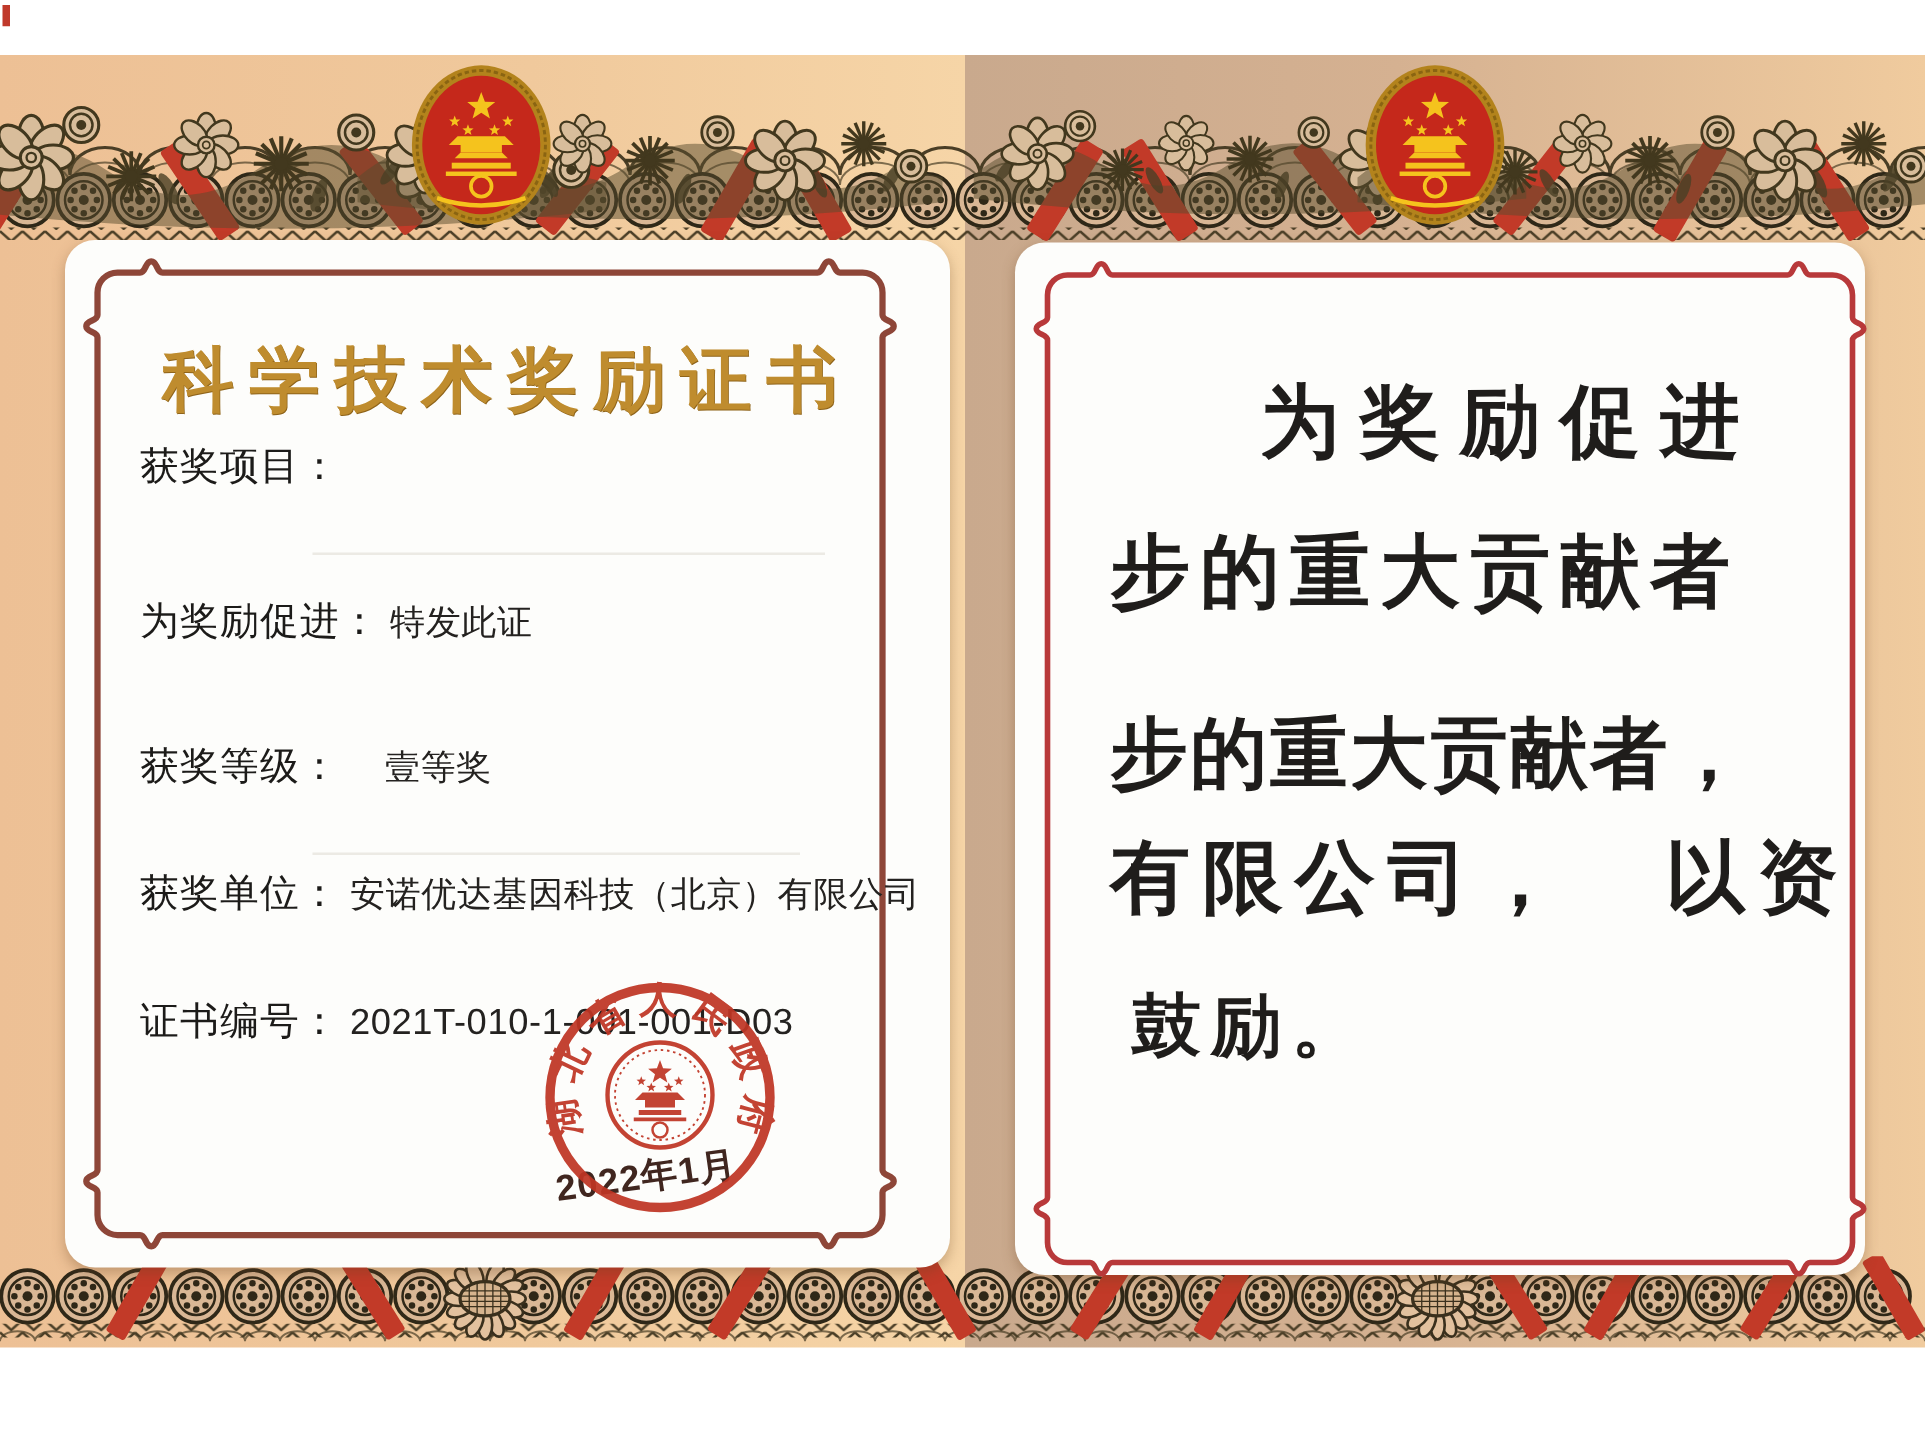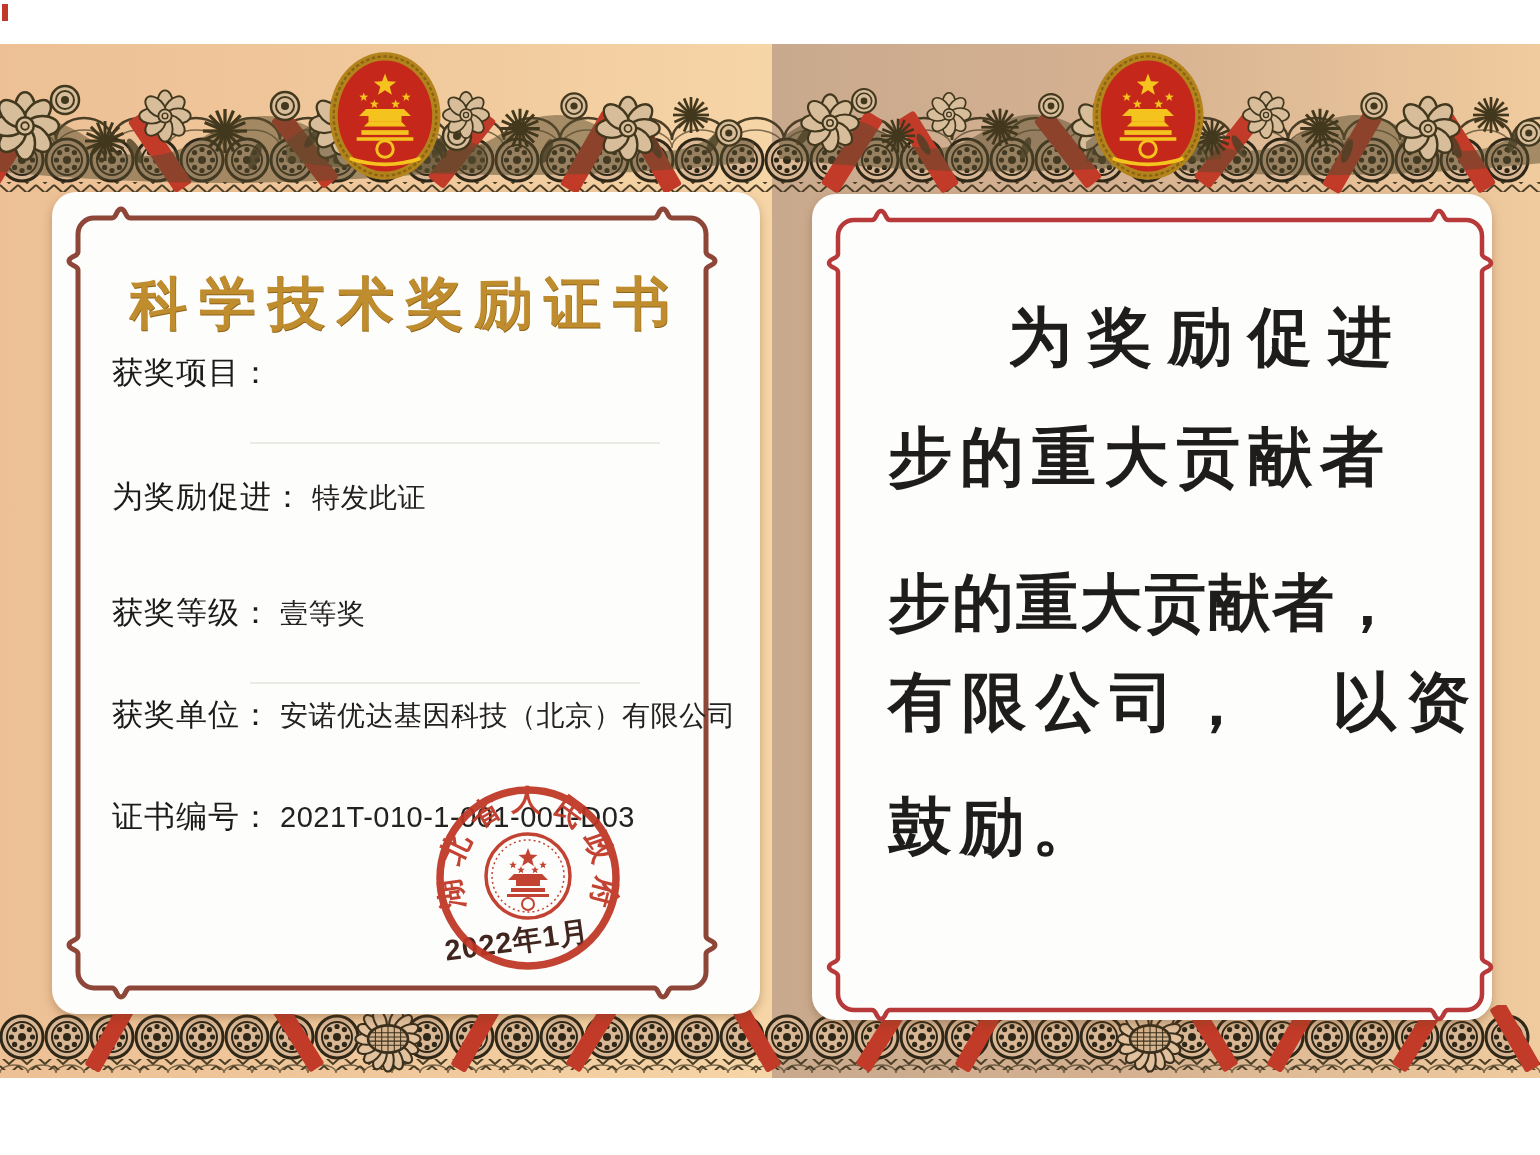--- a/index.html
+++ b/index.html
@@ -19,38 +19,38 @@
          box-shadow:0 4px 10px rgba(110,70,35,.35);}
   .panel-left{left:52px;top:192px;width:708px;height:822px;}
   .panel-right{left:812px;top:194px;width:680px;height:826px;text-align:center;}
   .frame{position:absolute;left:14px;top:14px;}
   .title{position:absolute;left:0;right:0;top:36px;text-align:center;
          font-family:"DejaVu Serif",serif;font-weight:bold;font-size:57px;
          letter-spacing:12px;color:#bf8c2e;text-shadow:.5px 1px 0 #8f641a;white-space:nowrap;}
   .row{position:absolute;left:60px;display:flex;align-items:baseline;white-space:nowrap;}
   .row .lab{font-size:31px;font-weight:normal;color:#1c1b19;letter-spacing:1px;}
   .row .val{font-size:28px;color:#242220;margin-left:8px;letter-spacing:.5px;}
-  .r1{top:160px;} .r2{top:284px;} .r3{top:400px;} .r4{top:502px;} .r5{top:604px;}
+  .r1{top:160px;} .r2{top:284px;} .r3{top:400px;gap:28px;} .r4{top:502px;} .r5{top:604px;}
   .r5 .val{font-size:29px;letter-spacing:.5px;}
   .uline{position:absolute;height:2px;background:#eceae4;}
   .u1{left:198px;top:250px;width:410px;}
   .u3{left:198px;top:490px;width:390px;}
   .seal{position:absolute;left:378px;top:588px;width:196px;height:196px;opacity:.93;}
   .seal text{font-family:"Liberation Sans",sans-serif;font-weight:bold;font-size:30px;
              letter-spacing:10px;fill:#bf3524;}
   .seal-date{position:absolute;left:392px;top:726px;width:200px;font-size:29px;font-weight:600;
              color:#40261f;transform:rotate(-8deg);letter-spacing:1px;white-space:nowrap;}
   
   .cal{position:absolute;inset:0;font-family:"DejaVu Serif",serif;color:#1f1d1b;}
   .cal div{position:absolute;left:76px;white-space:nowrap;font-weight:bold;}
   .cal div:nth-child(1){top:100px;left:196px;letter-spacing:16px;font-size:64px;}
   .cal div:nth-child(2){top:220px;letter-spacing:8px;font-size:64px;}
   .cal div:nth-child(3){top:343px;letter-spacing:2px;font-size:62px;margin-top:24px;}
   .cal div:nth-child(4){top:465px;letter-spacing:10px;font-size:64px;}
-  .cal div:nth-child(5){top:590px;letter-spacing:8px;font-size:64px;}
+  .cal div:nth-child(5){top:590px;letter-spacing:8px;font-size:56px;margin-left:17px;}
 </style>
 </head>
 <body>
 
 <div class="stage">
 
   <div class="bg-left"></div>
   <div class="bg-right"></div>
   <div class="red-nick"></div>
 

